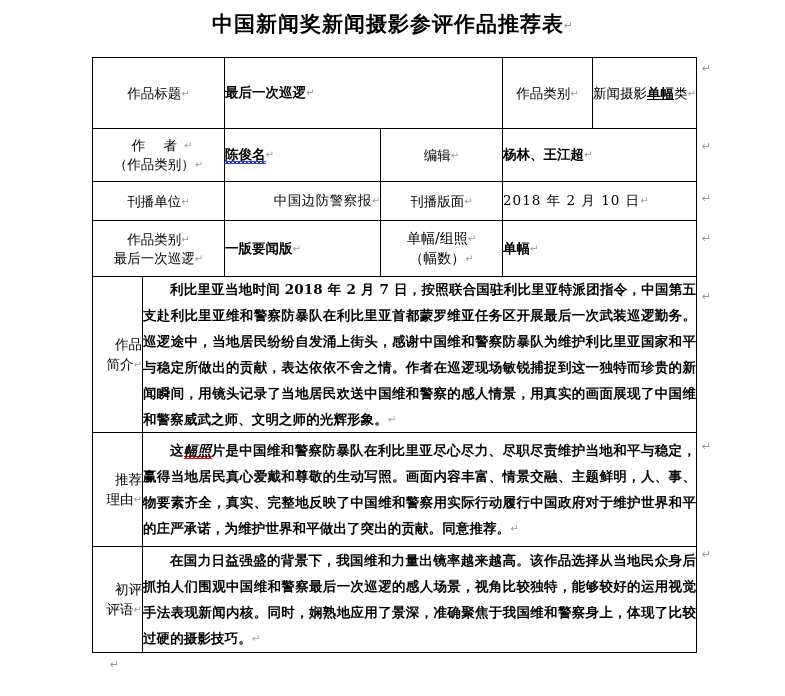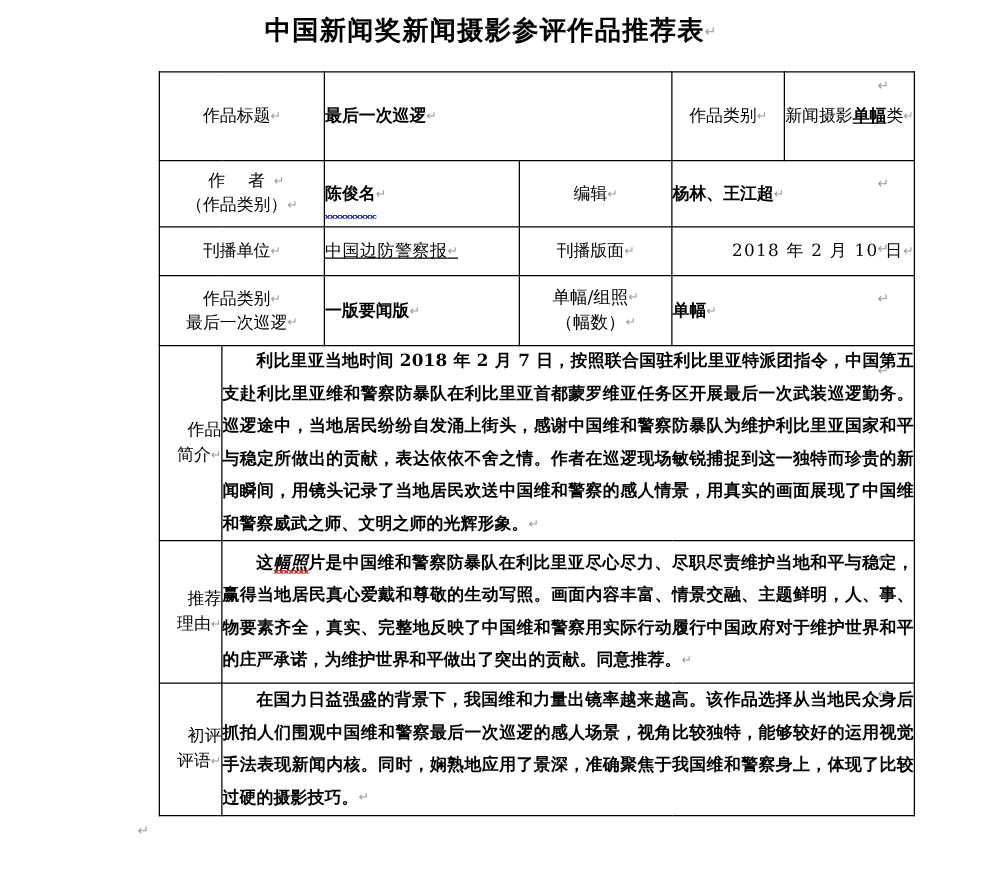--- a/index.html
+++ b/index.html
@@ -45,21 +45,20 @@
   }
 
   
   table.form {
     position: absolute;
     left: 92px;
     top: 57px;
     width: 604px;
     border-collapse: collapse;
     table-layout: fixed;
-    margin-left: 35px;
   }
   table.form td {
     border: 1px solid #000000;
     padding: 0;
     vertical-align: middle;
     font-family: "DejaVu Serif", "Liberation Serif", serif;
     font-size: 13.5px;
     color: #000000;
   }
   .lbl {
@@ -71,34 +70,33 @@
     letter-spacing: 7px;
     text-indent: 7px;
   }
   .val-bold {
     font-weight: bold;
     font-size: 13.5px;
     text-align: left;
   }
   .val-plain {
     font-size: 14px;
+    text-align: right;
+    letter-spacing: 0.5px;
+  }
+  .val-serif-num {
+    font-family: "DejaVu Serif", "Liberation Serif", serif;
+    font-size: 14px;
     text-align: left;
-    letter-spacing: 0.5px;
-    text-decoration: underline;
-  }
-  .val-serif-num {
-    font-family: "DejaVu Serif", "Liberation Serif", serif;
-    font-size: 14px;
-    text-align: right;
     letter-spacing: 1px;
   }
 
   
   .cat-cell {
-    text-align: right;
+    text-align: left;
     font-size: 14.5px;
     line-height: 1.55;
     padding: 2px 4px;
   }
   .cat-cell .u {
     text-decoration: underline;
     font-weight: bold;
   }
 
   
@@ -124,21 +122,21 @@
   }
 
   
   .squiggle-blue {
     background-repeat: repeat-x;
     background-position: 0 100%;
     background-size: 4px 3px;
     background-image:
       linear-gradient(45deg, transparent 40%, #2b37c8 40%, #2b37c8 60%, transparent 60%),
       linear-gradient(-45deg, transparent 40%, #2b37c8 40%, #2b37c8 60%, transparent 60%);
-    padding-bottom: 12px;
+    padding-bottom: 2px;
   }
   .squiggle-red {
     background-repeat: repeat-x;
     background-position: 0 100%;
     background-size: 4px 3px;
     background-image:
       linear-gradient(45deg, transparent 40%, #d01a1a 40%, #d01a1a 60%, transparent 60%),
       linear-gradient(-45deg, transparent 40%, #d01a1a 40%, #d01a1a 60%, transparent 60%);
     padding-bottom: 1px;
     font-style: italic;

